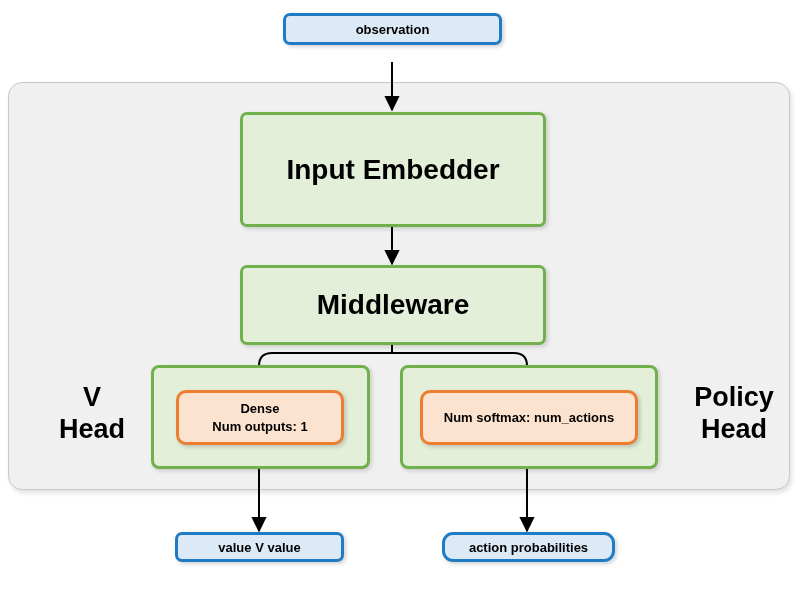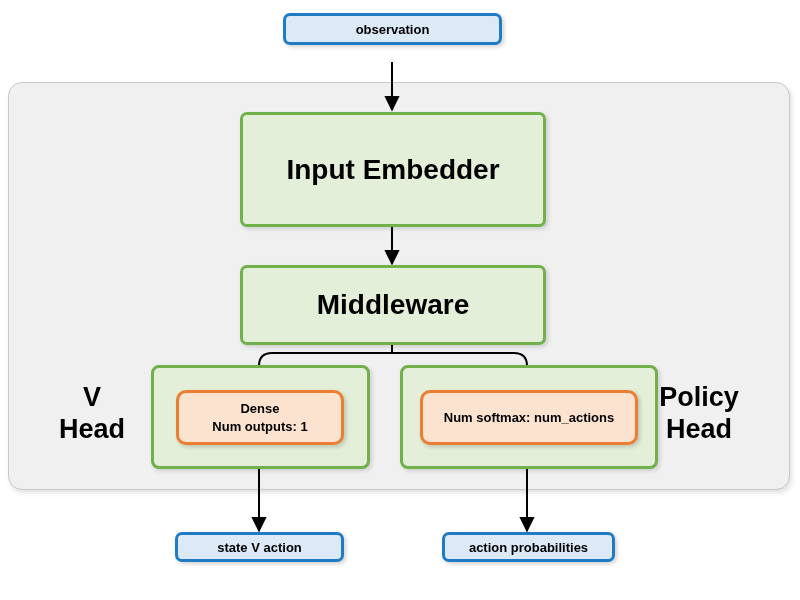--- a/index.html
+++ b/index.html
@@ -147,26 +147,26 @@
 
   <div class="node dense-box" style="left:420px; top:390px; width:218px; height:55px;">
     <span class="dense-sub">Num softmax: num_actions</span>
   </div>
 
   <div class="head-label" style="left:34px; top:382px; width:116px;">
     <div>V</div>
     <div>Head</div>
   </div>
 
-  <div class="head-label" style="left:636px; top:382px; width:126px;">
+  <div class="head-label" style="left:671px; top:382px; width:126px;">
     <div>Policy</div>
     <div>Head</div>
   </div>
 
   <div class="node io-box" style="left:175px; top:532px; width:169px; height:30px;">
-    <span>state V action</span>
+    <span>value V value</span>
   </div>
 
-  <div class="node io-box" style="left:442px; top:532px; width:173px; height:30px;">
+  <div class="node io-box" style="left:442px; top:532px; width:173px; height:30px;border-radius:11px;">
     <span>action probabilities</span>
   </div>
 
 </div>
 
 </body></html>

